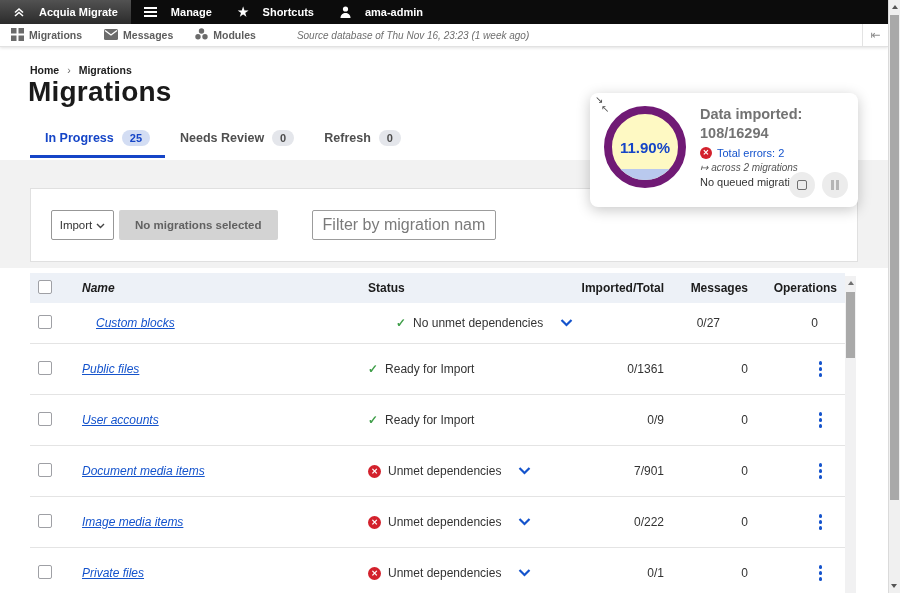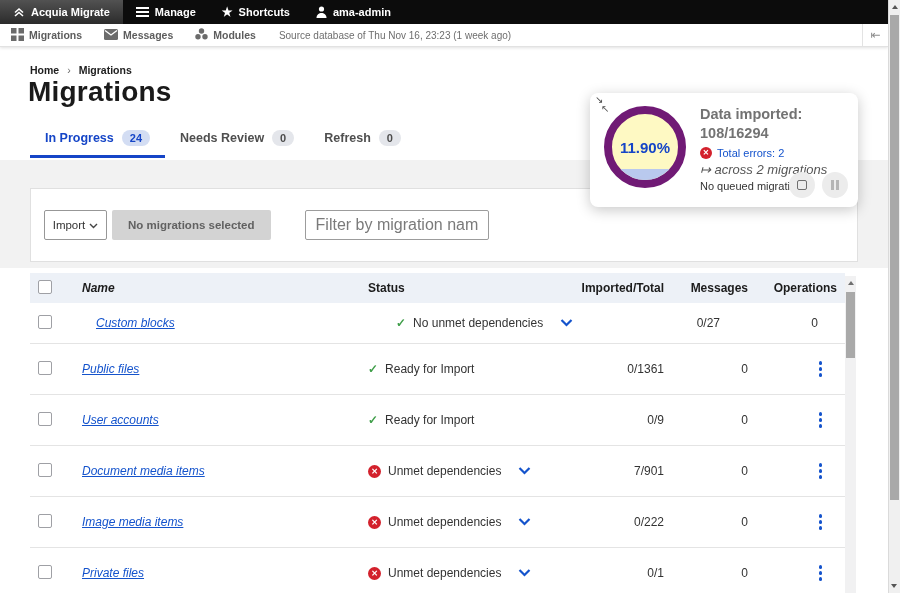--- a/index.html
+++ b/index.html
@@ -1,65 +1,65 @@
 <!DOCTYPE html>
 <html><head>
 <meta charset="utf-8">
 <style>
   * { box-sizing: border-box; margin: 0; padding: 0; }
   body { font-family: "Liberation Sans", sans-serif; background:#fff; }
   .screen { position:relative; width:900px; height:593px; background:#fff; overflow:hidden; }
 
   
   .topbar { position:absolute; left:0; top:0; width:888px; height:24px; background:#0c0c0c; display:flex; align-items:stretch; z-index:20; }
-  .topbar-item { display:flex; align-items:center; gap:6px; padding:0 13px; color:#fff; font-size:11px; font-weight:bold; cursor:default; }
+  .topbar-item { display:flex; align-items:center; gap:14px; padding:0 13px; color:#fff; font-size:11px; font-weight:bold; cursor:default; }
   .topbar-item.brand { background:linear-gradient(#525252,#2b2b2b); }
   .topbar-item svg { display:block; }
   .star-glyph { font-size:12px; line-height:1; color:#fff; }
 
   
   .toolbar { position:absolute; left:0; top:24px; width:888px; height:23px; background:#fff; border-bottom:1px solid #e2e2e2; box-shadow:0 1px 3px rgba(0,0,0,.12); display:flex; align-items:center; z-index:19; }
   .tb-item { display:flex; align-items:center; gap:5px; padding:0 11px; color:#5d5d5d; font-size:10.5px; font-weight:600; height:100%; }
-  .source-note { margin-left:12px; font-size:10px; color:#6e6e6e; }
+  .source-note { margin-left:30px; font-size:10px; font-style:italic; color:#6e6e6e; }
   .collapse-btn { margin-left:auto; height:100%; width:26px; display:flex; align-items:center; justify-content:center; border-left:1px solid #e3e3e3; color:#8e8e8e; font-size:12px; }
 
   
   .breadcrumb { position:absolute; left:30px; top:64px; font-size:10.5px; font-weight:bold; color:#202020; display:flex; gap:8px; align-items:center; }
   .breadcrumb .sep { color:#6a6a6a; font-weight:normal; }
   .page-title { position:absolute; left:28px; top:76px; font-size:28px; font-weight:bold; color:#1a1a1a; letter-spacing:.2px; }
 
   
   .tabs { position:absolute; left:30px; top:122px; display:flex; }
   .tab { display:flex; align-items:center; gap:8px; font-size:12.5px; font-weight:bold; color:#4f4f4f; padding:8px 15px 9px; border-bottom:3px solid transparent; cursor:pointer; }
   .tab.active { color:#1545c7; border-bottom-color:#1545c7; }
   .badge { background:#e4e6eb; color:#4c4c4c; border-radius:10px; padding:2px 8px; font-size:11px; font-weight:bold; }
   .tab.active .badge { background:#d3ddf3; color:#1545c7; }
 
   
   .band { position:absolute; left:0; top:160px; width:888px; height:108px; background:#f2f2f2; }
-  .filter-card { position:absolute; left:30px; top:188px; width:828px; height:74px; background:#fff; border:1px solid #e0e0e0; display:flex; align-items:center; padding-left:13px; z-index:2; }
+  .filter-card { position:absolute; left:30px; top:188px; width:828px; height:74px; background:#fff; border:1px solid #e0e0e0; display:flex; align-items:center; padding-left:20px; z-index:2; }
   .import-btn { width:63px; height:30px; background:#fff; border:1px solid #979797; border-radius:2px; font-size:11.5px; color:#333; display:flex; align-items:center; justify-content:center; gap:4px; cursor:pointer; font-family:inherit; }
   .sel-btn { height:30px; margin-left:5px; padding:0 16px; background:#d3d3d3; border:none; border-radius:2px; font-size:11.5px; font-weight:bold; color:#616161; font-family:inherit; }
   .filter-input { margin-left:34px; width:184px; height:30px; border:1px solid #9c9c9c; border-radius:2px; padding:0 10px; font-size:16px; color:#333; font-family:inherit; }
   .filter-input::placeholder { color:#7a7a7a; }
 
   
   .status-card { position:absolute; left:590px; top:93px; width:268px; height:114px; background:#fff; border-radius:8px; box-shadow:0 3px 14px rgba(0,0,0,.22); z-index:10; }
   .resize-icon { position:absolute; left:5px; top:2px; color:#4c4c4c; font-size:10px; line-height:1; }
   .resize-icon span { display:block; }
   .resize-icon .nw { margin-left:6px; margin-top:-1px; }
   .progress-wrap { position:absolute; left:14px; top:13px; width:82px; height:82px; }
   .ring { width:82px; height:82px; border:8px solid #701a75; border-radius:50%; position:relative; overflow:hidden; background:#fef9c3; }
   .liquid { position:absolute; left:0; right:0; bottom:0; height:11px; background:#b9c9ee; }
   .pct { position:absolute; inset:0; display:flex; align-items:center; justify-content:center; font-size:15px; font-weight:bold; color:#1545c7; }
   .card-right { position:absolute; left:110px; top:12px; width:152px; }
   .ci-head { font-size:14.5px; font-weight:bold; color:#737373; line-height:1.3; }
   .errors-row { margin-top:4px; display:flex; align-items:center; gap:5px; font-size:11px; color:#1453cc; cursor:pointer; }
   .err-icon { width:12px; height:12px; min-width:12px; border-radius:50%; background:#d3212c; color:#fff; font-size:7.5px; font-weight:bold; display:flex; align-items:center; justify-content:center; }
-  .across { margin-top:3px; font-size:13px; font-style:italic; color:#555; }
+  .across { margin-top:3px; font-size:10px; font-style:italic; color:#555; }
   .queue { margin-top:3px; font-size:11px; color:#333; }
   .card-buttons { position:absolute; right:10px; bottom:9px; display:flex; gap:7px; }
   .round-btn { width:26px; height:26px; border-radius:50%; border:none; background:#ececec; display:flex; align-items:center; justify-content:center; cursor:pointer; }
   .stop-glyph { width:10px; height:10px; border:1.5px solid #6f6f6f; border-radius:2px; }
   .pause-glyph { display:flex; gap:2px; }
   .pause-glyph i { width:3px; height:10px; background:#b5b5b5; display:block; }
 
   
   .mtable { position:absolute; left:30px; top:273px; width:815px; }
   .thead, .mrow { display:grid; grid-template-columns:48px 290px 150px 34px 112px 84px 93px; align-items:center; }
@@ -169,21 +169,21 @@
   <div class="breadcrumb">
     <span>Home</span>
     <span class="sep">›</span>
     <span>Migrations</span>
   </div>
   <h1 class="page-title">Migrations</h1>
 
   <div class="tabs">
     <div class="tab active">
       <span>In Progress</span>
-      <span class="badge">24</span>
+      <span class="badge">25</span>
     </div>
     <div class="tab">
       <span>Needs Review</span>
       <span class="badge">0</span>
     </div>
     <div class="tab">
       <span>Refresh</span>
       <span class="badge">0</span>
     </div>
   </div>

